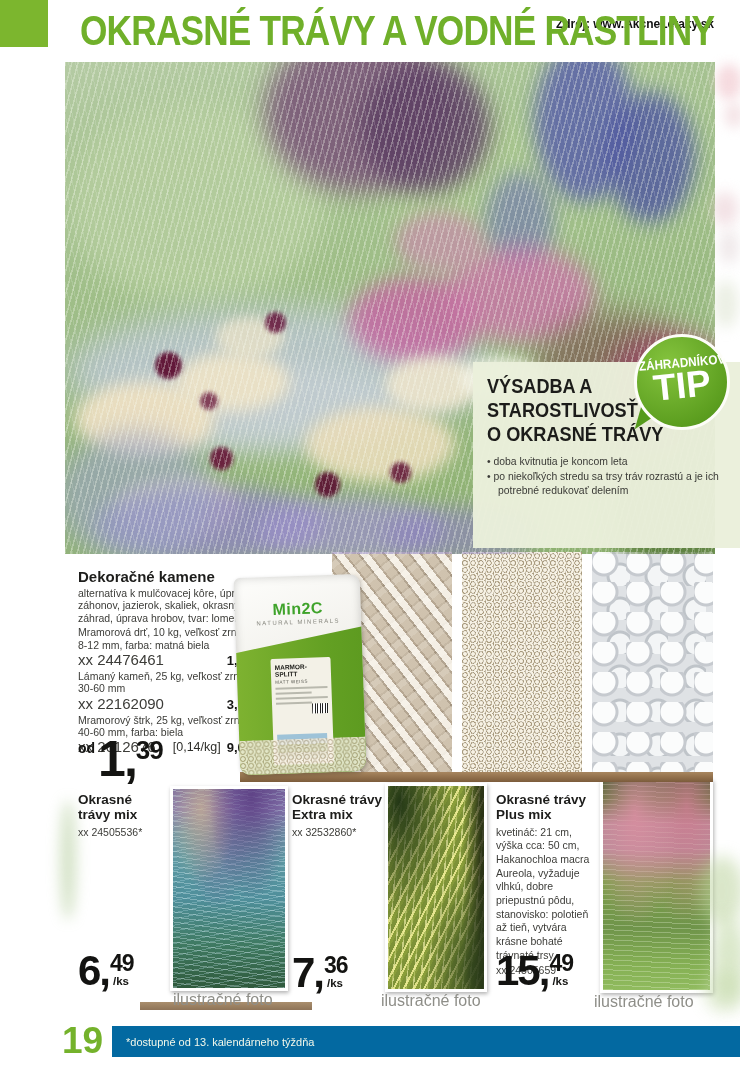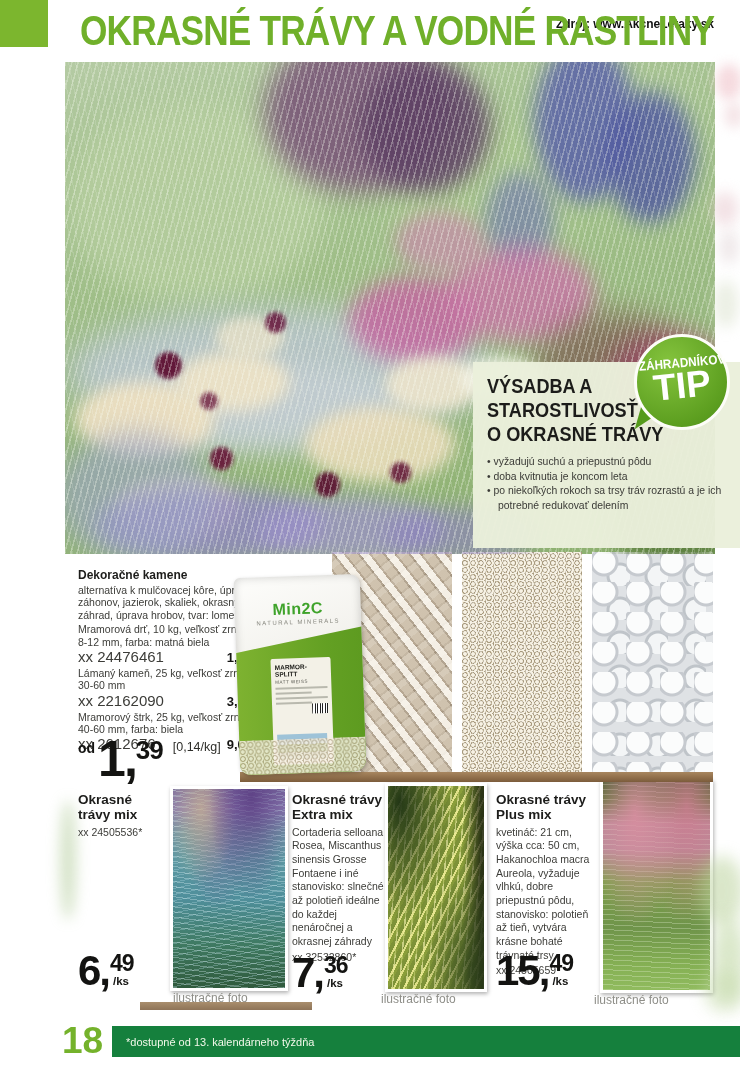--- a/index.html
+++ b/index.html
@@ -33,21 +33,21 @@
     background:radial-gradient(circle at 35% 30%,#85c43e,#5d9f20 70%,#4c8f18);border:3px solid #fdfdf8;}
   .tip-tail{position:absolute;left:4px;top:72px;width:0;height:0;border-style:solid;
     border-width:27px 23px 0 0;border-color:#559a1c transparent transparent transparent;transform:rotate(16deg);}
   .tip-top{position:absolute;left:0;top:21px;width:100%;text-align:center;font-size:13px;font-weight:bold;
     color:#fff;transform:rotate(-5deg) scaleX(.9);}
   .tip-main{position:absolute;left:0;top:33px;width:100%;text-align:center;font-size:37px;font-weight:bold;
     color:#fff;transform:rotate(-6deg);line-height:1;}
 
   
   .stones-text{position:absolute;left:78px;top:568px;width:174px;color:#3c3c38;z-index:2;}
-  .stones-title{margin:0 0 2px;font-size:12px;color:#1d1d1b;font-weight:bold;}
+  .stones-title{margin:0 0 2px;font-size:15px;color:#1d1d1b;font-weight:bold;}
   .small-body{font-size:10.5px;line-height:1.18;}
   .stone-item{margin-top:2px;}
   .code-row{display:flex;justify-content:space-between;align-items:baseline;}
   .item-code{font-size:15px;}
   .item-price{font-size:13px;font-weight:bold;color:#151513;}
   .big-price{position:absolute;left:78px;top:740px;display:flex;align-items:flex-start;color:#141412;z-index:2;}
   .od{font-size:14px;font-weight:bold;margin:0 3px 7px 0;}
   .bp-main{font-size:50px;font-weight:bold;line-height:.78;letter-spacing:-2px;}
   .bp-sup{font-size:26px;font-weight:bold;letter-spacing:-1px;margin-bottom:17px;line-height:.8;}
   .bp-unit{font-size:12.5px;margin:0 0 6px 10px;color:#2e2e2a;}
@@ -120,33 +120,33 @@
       radial-gradient(ellipse at 88% 92%,rgba(40,60,25,.8),transparent 40%),
       linear-gradient(90deg,transparent 78%,rgba(15,20,10,.75) 97%),
       repeating-linear-gradient(118deg,rgba(240,238,150,.85) 0 2px,rgba(150,170,60,.5) 2px 5px,transparent 5px 9px),
       repeating-linear-gradient(95deg,rgba(250,248,180,.6) 0 1.5px,transparent 1.5px 7px);}
   .pphoto3{left:600px;top:779px;width:113px;height:214px;
     background-image:
       radial-gradient(ellipse at 30% 16%,rgba(216,142,160,.9),transparent 45%),
       radial-gradient(ellipse at 78% 12%,rgba(205,125,145,.85),transparent 45%),
       repeating-linear-gradient(3deg,rgba(235,245,220,.3) 0 1px,transparent 1px 5px),
       linear-gradient(180deg,#3f5c28 0%,#54702f 8%,#b98a97 20%,#b78b98 32%,#7fa04d 48%,#6f944a 70%,#85b054 88%,#90bb5e 100%);}
-  .caption{position:absolute;font-size:12px;color:#8e8e88;z-index:2;}
+  .caption{position:absolute;font-size:16px;color:#8e8e88;z-index:2;}
   .cap1{left:173px;top:991px;} .cap2{left:381px;top:992px;} .cap3{left:594px;top:993px;}
 
   .price{position:absolute;display:flex;align-items:flex-start;color:#131311;z-index:3;}
   .price1{left:78px;top:953px;} .price2{left:292px;top:955px;} .price3{left:496px;top:953px;}
   .pr-main{font-size:42px;font-weight:bold;line-height:.85;letter-spacing:-2px;}
   .pr-col{display:flex;flex-direction:column;margin-left:1px;}
   .pr-sup{font-size:23px;font-weight:bold;line-height:.92;letter-spacing:-1px;}
   .pr-per{font-size:11.5px;font-weight:bold;margin:1px 0 0 3px;}
 
   
   .footer-num{position:absolute;left:62px;top:1022px;font-size:37px;font-weight:bold;color:#74b22b;line-height:1;}
-  .footer-bar{position:absolute;left:112px;top:1026px;width:628px;height:31px;background:#15803d;
+  .footer-bar{position:absolute;left:112px;top:1026px;width:628px;height:31px;background:#0369a1;
     display:flex;align-items:center;padding-left:14px;box-sizing:border-box;}
   .footer-note{font-size:11px;color:#f3f8ea;}
 </style>
 </head>
 <body>
 
 <div class="page">
 
   <div class="green-square"></div>
   <div class="source-credit">Zdroj: www.AkcneLetaky.sk</div>
@@ -187,23 +187,22 @@
       <div class="blob" style="left: 545px; top: 395px; width: 130px; height: 115px; background: rgb(87, 122, 58); filter: blur(11px); opacity: 0.85;"></div>
       <div class="blob" style="left: 610px; top: 320px; width: 70px; height: 90px; background: rgb(78, 116, 52); filter: blur(9px); opacity: 0.7;"></div>
       <div class="hero-streaks"></div>
   </div>
 
   <div class="tip-panel">
     <p class="tip-heading">VÝSADBA A
 STAROSTLIVOSŤ
 O OKRASNÉ TRÁVY</p>
     <ul class="tip-bullets">
-      <li>vyžadujú suchú a priepustnú pôdu</li>
       <li>doba kvitnutia je koncom leta</li>
-      <li>po niekoľkých rokoch sa trsy tráv rozrastú a je ich potrebné redukovať delením</li>
+      <li>po niekoľkých stredu sa trsy tráv rozrastú a je ich potrebné redukovať delením</li>
     </ul>
   </div>
 
   <div class="tip-badge">
     <div class="tip-tail"></div>
     <div class="tip-circle"></div>
     <div class="tip-top">ZÁHRADNÍKOV</div>
     <div class="tip-main">TIP</div>
   </div>
 
@@ -278,21 +277,20 @@
     <span class="pr-col">
       <span class="pr-sup">49</span>
       <span class="pr-per">/ks</span>
     </span>
   </div>
   <div class="caption cap1">ilustračné foto</div>
 
   <div class="product-text pt2">
     <h4 class="product-title">Okrasné trávy
 Extra mix</h4>
-    <div class="product-body">Cortaderia selloana Rosea, Miscanthus sinensis Grosse Fontaene i iné stanovisko: slnečné až polotieň ideálne do každej nenáročnej a okrasnej záhrady</div>
     <div class="product-code">xx 32532860*</div>
   </div>
   <div class="price price2">
     <span class="pr-main">7,</span>
     <span class="pr-col">
       <span class="pr-sup">36</span>
       <span class="pr-per">/ks</span>
     </span>
   </div>
   <div class="caption cap2">ilustračné foto</div>
@@ -307,21 +305,21 @@
   </div>
   <div class="price price3">
     <span class="pr-main">15,</span>
     <span class="pr-col">
       <span class="pr-sup">49</span>
       <span class="pr-per">/ks</span>
     </span>
   </div>
   <div class="caption cap3">ilustračné foto</div>
 
-  <div class="footer-num">18</div>
+  <div class="footer-num">19</div>
   <div class="footer-bar">
     <span class="footer-note">*dostupné od 13. kalendárneho týždňa</span>
   </div>
 
 <div class="blob" style="position: absolute; left: 716px; top: 64px; width: 26px; height: 36px; background: rgb(242, 204, 210); filter: blur(6px); opacity: 0.7;"></div>
     <div class="blob" style="position: absolute; left: 724px; top: 102px; width: 20px; height: 26px; background: rgb(238, 212, 216); filter: blur(6px); opacity: 0.6;"></div>
     <div class="blob" style="position: absolute; left: 712px; top: 192px; width: 26px; height: 34px; background: rgb(232, 201, 207); filter: blur(7px); opacity: 0.55;"></div>
     <div class="blob" style="position: absolute; left: 720px; top: 230px; width: 18px; height: 34px; background: rgb(217, 201, 204); filter: blur(7px); opacity: 0.45;"></div>
     <div class="blob" style="position: absolute; left: 714px; top: 280px; width: 24px; height: 48px; background: rgb(215, 223, 200); filter: blur(7px); opacity: 0.5;"></div>
     <div class="blob" style="position: absolute; left: 700px; top: 856px; width: 44px; height: 70px; background: rgb(188, 211, 158); filter: blur(8px); opacity: 0.55;"></div>

